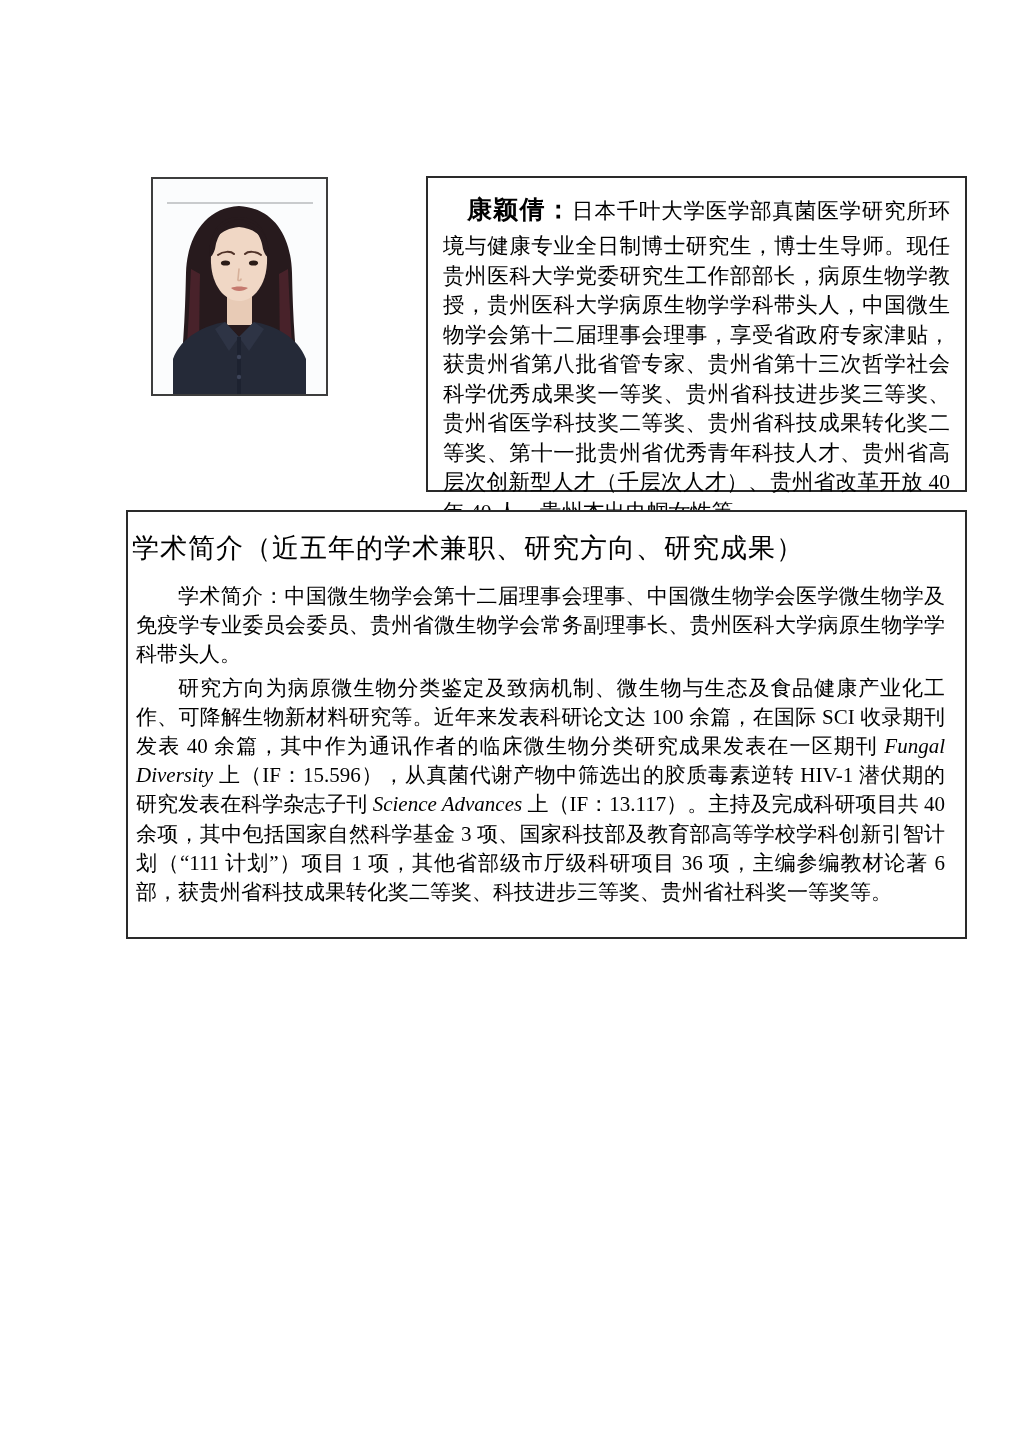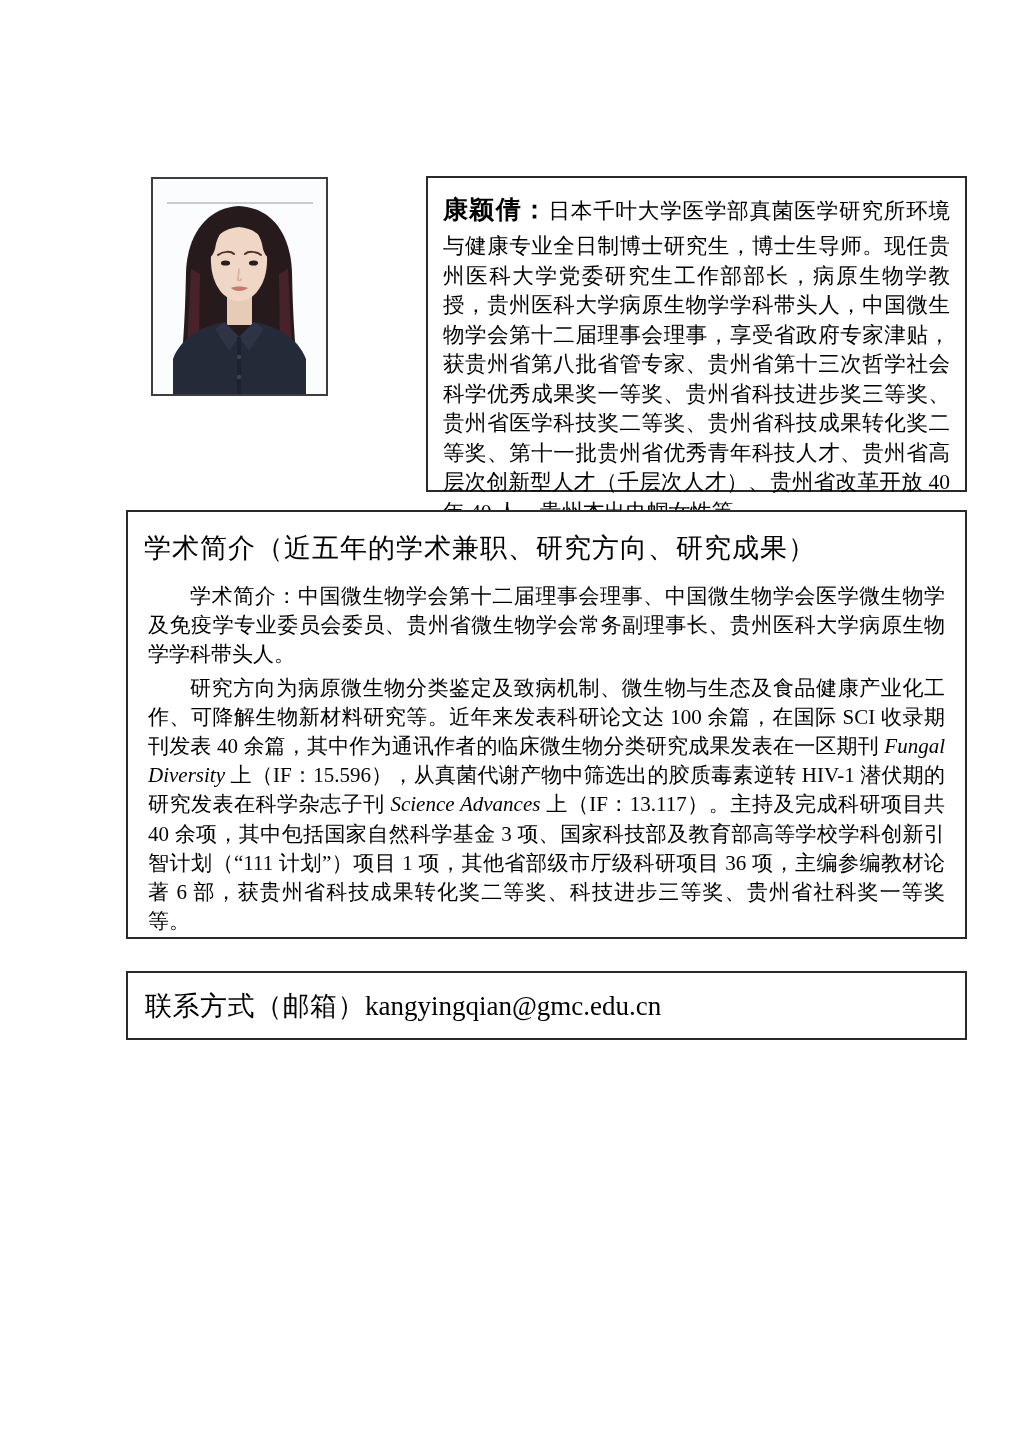--- a/index.html
+++ b/index.html
@@ -54,29 +54,30 @@
     text-justify: inter-ideograph;
   }
   .bio-text::first-line {
     line-height: 42px;
   }
   .bio-name {
     font-family: "Liberation Sans", "DejaVu Sans", sans-serif;
     font-weight: 700;
     font-size: 25px;
     letter-spacing: 0.5px;
+    margin-left: 24px;
   }
 
   
   .academic-box {
     left: 126px;
     top: 510px;
     width: 841px;
     height: 429px;
-    padding: 14px 16px 0 16px;
+    padding: 14px 16px 0 4px;
   }
   .academic-title {
     margin: 4px 0 16px 0;
     font-size: 27px;
     font-weight: 400;
     line-height: 36px;
     letter-spacing: 1px;
   }
   .academic-par {
     margin: 4px;
@@ -160,17 +161,14 @@
   <div class="doc-box bio-box">
     <p class="bio-text"><span class="bio-name">康颖倩：</span><span>日本千叶大学医学部真菌医学研究所环境与健康专业全日制博士研究生，博士生导师。现任贵州医科大学党委研究生工作部部长，病原生物学教授，贵州医科大学病原生物学学科带头人，中国微生物学会第十二届理事会理事，享受省政府专家津贴，获贵州省第八批省管专家、贵州省第十三次哲学社会科学优秀成果奖一等奖、贵州省科技进步奖三等奖、贵州省医学科技奖二等奖、贵州省科技成果转化奖二等奖、第十一批贵州省优秀青年科技人才、贵州省高层次创新型人才（千层次人才）、贵州省改革开放 40 年 40 人—贵州杰出巾帼女性等。</span></p>
   </div>
 
   <div class="doc-box academic-box">
     <h2 class="academic-title">学术简介（近五年的学术兼职、研究方向、研究成果）</h2>
     <p class="academic-par">学术简介：中国微生物学会第十二届理事会理事、中国微生物学会医学微生物学及免疫学专业委员会委员、贵州省微生物学会常务副理事长、贵州医科大学病原生物学学科带头人。</p>
     <p class="academic-par"><span>研究方向为病原微生物分类鉴定及致病机制、微生物与生态及食品健康产业化工作、可降解生物新材料研究等。近年来发表科研论文达 100 余篇，在国际 SCI 收录期刊发表 40 余篇，其中作为通讯作者的临床微生物分类研究成果发表在一区期刊 </span><span class="seg-italic">Fungal Diversity</span><span> 上（IF：15.596），从真菌代谢产物中筛选出的胶质毒素逆转 HIV-1 潜伏期的研究发表在科学杂志子刊 </span><span class="seg-italic">Science Advances</span><span> 上（IF：13.117）。主持及完成科研项目共 40 余项，其中包括国家自然科学基金 3 项、国家科技部及教育部高等学校学科创新引智计划（“111 计划”）项目 1 项，其他省部级市厅级科研项目 36 项，主编参编教材论著 6 部，获贵州省科技成果转化奖二等奖、科技进步三等奖、贵州省社科奖一等奖等。</span></p>
   </div>
 
-  <div class="doc-box contact-box">
-    <div class="contact-line"><span>联系方式（邮箱）</span><span class="contact-email">kangyingqian@gmc.edu.cn</span></div>
-  </div>
 
 </div>
 
 </body></html>

